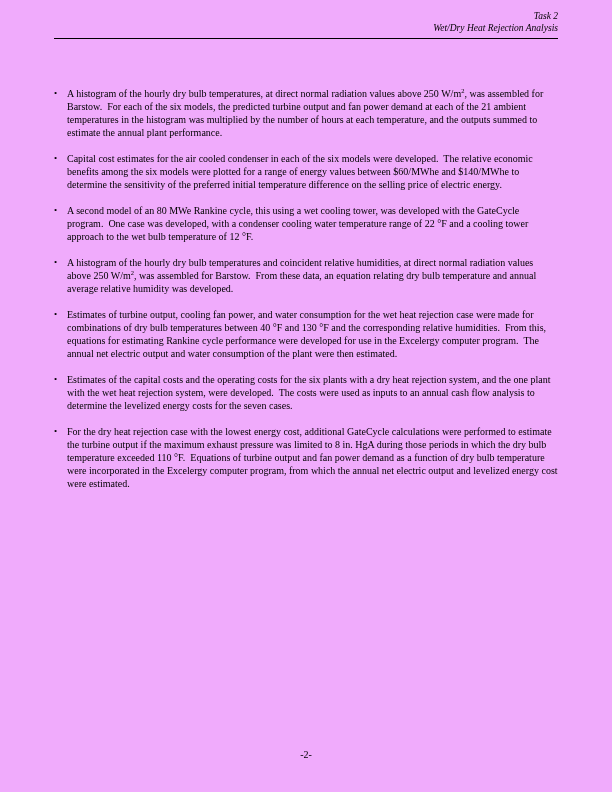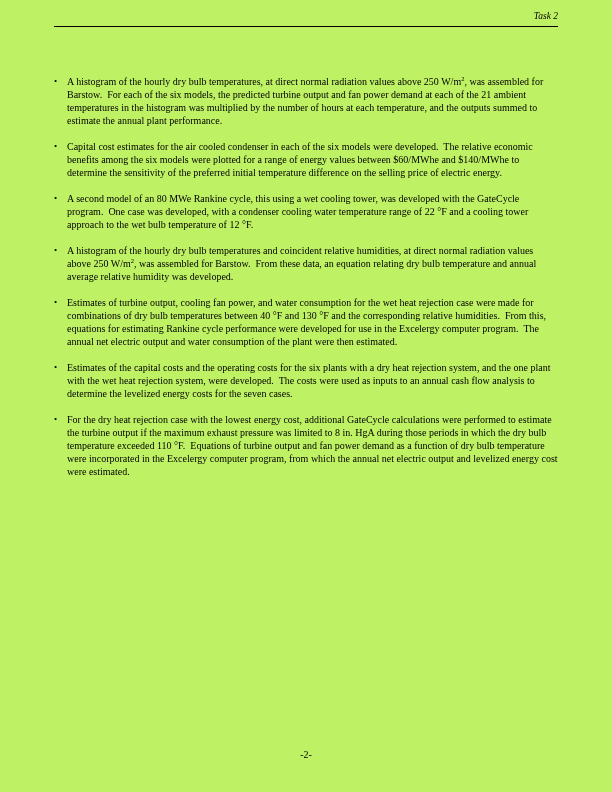--- a/index.html
+++ b/index.html
@@ -5,21 +5,21 @@
   html, body {
     margin: 0;
     padding: 0;
     background: #ffffff;
   }
   .page {
     position: relative;
     width: 612px;
     height: 792px;
     margin: 0 auto;
-    background: #bef264;
+    background: #f0abfc;
     color: #000000;
     font-family: "Liberation Serif", serif;
     box-sizing: border-box;
     padding: 10px 54px 0 54px;
     overflow: hidden;
   }
   .header {
     text-align: right;
     font-style: italic;
     font-size: 9.5px;
@@ -63,20 +63,21 @@
     text-align: center;
     font-size: 10px;
   }
 </style>
 </head>
 <body>
 
 <div class="page">
   <div class="header">
     <div class="header-line">Task 2</div>
+    <div class="header-line">Wet/Dry Heat Rejection Analysis</div>
   </div>
   <hr class="rule">
   <div class="content">
       <div class="bullet-item">
         <span class="bullet-marker">•</span>
         <div class="bullet-text">A histogram of the hourly dry bulb temperatures, at direct normal radiation values above 250 W/m<sup>2</sup>, was assembled for Barstow.  For each of the six models, the predicted turbine output and fan power demand at each of the 21 ambient temperatures in the histogram was multiplied by the number of hours at each temperature, and the outputs summed to estimate the annual plant performance.</div>
       </div>
       <div class="bullet-item">
         <span class="bullet-marker">•</span>
         <div class="bullet-text">Capital cost estimates for the air cooled condenser in each of the six models were developed.  The relative economic benefits among the six models were plotted for a range of energy values between $60/MWhe and $140/MWhe to determine the sensitivity of the preferred initial temperature difference on the selling price of electric energy.</div>

